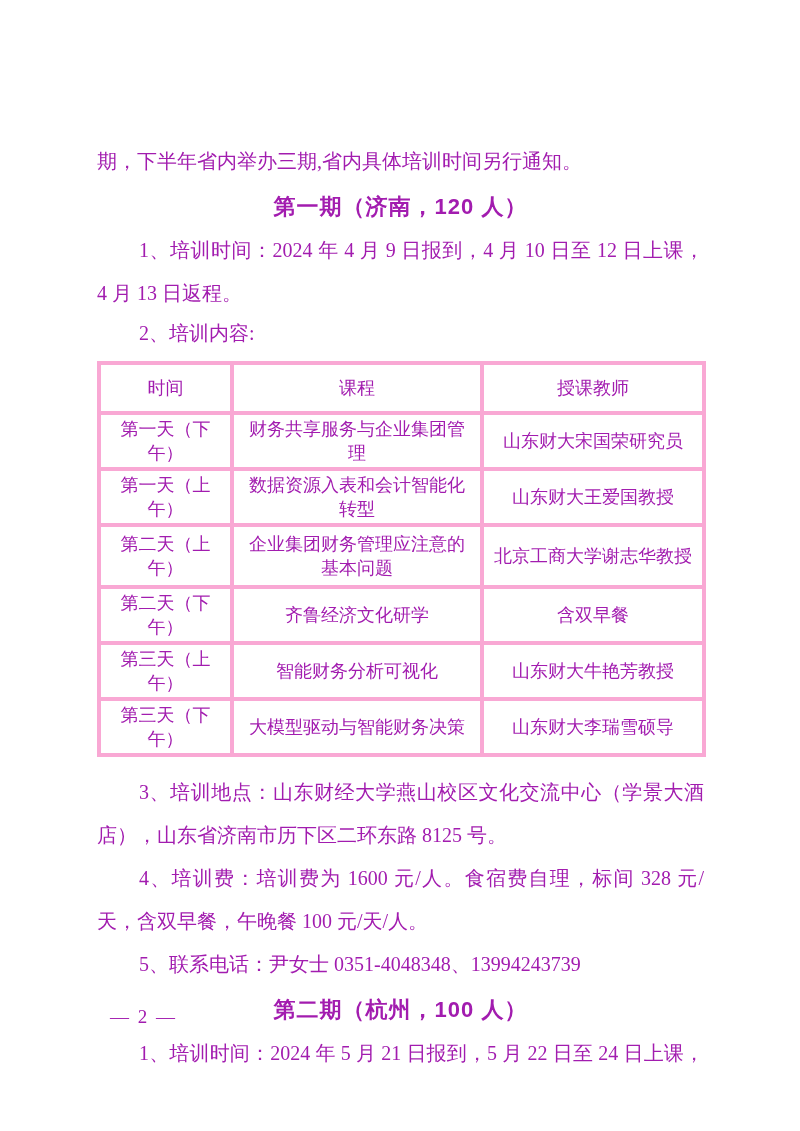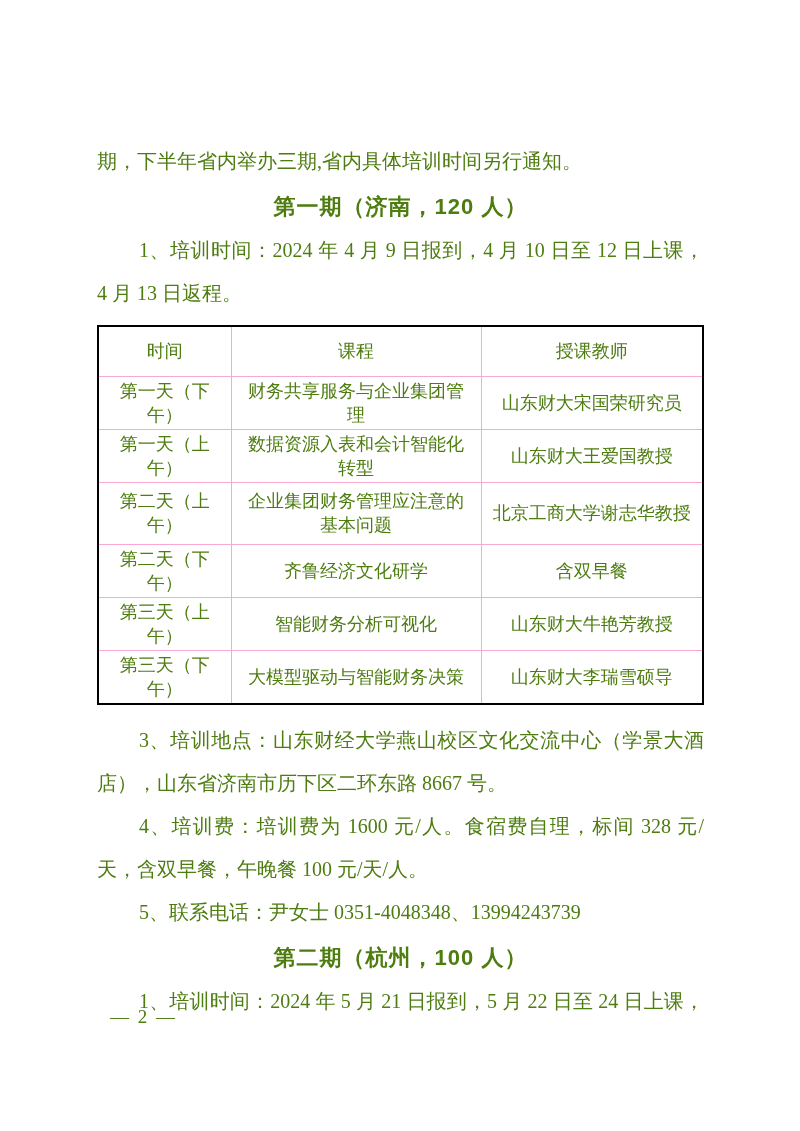--- a/index.html
+++ b/index.html
@@ -1,21 +1,21 @@
 <!DOCTYPE html>
 <html><head>
 <meta charset="utf-8">
 <style>
   * { margin:0; padding:0; box-sizing:border-box; }
   html,body { background:#ffffff; }
   .page {
     position:relative;
     width:800px; height:1131px;
     background:#ffffff;
-    color:#4d7c0f;
+    color:#a21caf;
     font-family:"Liberation Serif","DejaVu Serif",serif;
     overflow:hidden;
   }
   .content {
     position:absolute;
     left:97px; top:140px;
     width:607px;
   }
   .bodyline {
     font-size:20px;
@@ -40,21 +40,21 @@
   }
   table.schedule {
     width:605px;
     table-layout:fixed;
     border-collapse:collapse;
     border:2px solid #000000;
     margin-top:10px;
     font-size:18px;
   }
   table.schedule th, table.schedule td {
-    border:1px solid #f9a8d4;
+    border:4px solid #f9a8d4;
     text-align:center;
     vertical-align:middle;
     padding:2px 8px;
     font-weight:normal;
     line-height:24px;
   }
   table.schedule tr { height:51px; }
   table.schedule tr.hdr { height:50px; }
   table.schedule tr.tall { height:62px; }
   .after-table { margin-top:14px; }
@@ -72,20 +72,21 @@
 <div class="page">
   <div class="content">
 
     <div class="bodyline">期，下半年省内举办三期,省内具体培训时间另行通知。</div>
 
     <div class="doc-heading">第一期（济南，120 人）</div>
 
     <div class="bodyline stretch indent">1、培训时间：2024 年 4 月 9 日报到，4 月 10 日至 12 日上课，</div>
     <div class="bodyline">4 月 13 日返程。</div>
 
+    <div class="bodyline tight indent">2、培训内容:</div>
 
     <table class="schedule">
       <colgroup>
         <col style="width:133px">
         <col style="width:250px">
         <col style="width:222px">
       </colgroup>
       <tbody>
           <tr class="hdr">
         <th>时间</th>
@@ -119,21 +120,21 @@
       </tr>
       <tr>
         <td>第三天（下午）</td>
         <td>大模型驱动与智能财务决策</td>
         <td>山东财大李瑞雪硕导</td>
       </tr>
     </tbody>
       </table>
 
     <div class="bodyline stretch indent after-table">3、培训地点：山东财经大学燕山校区文化交流中心（学景大酒</div>
-    <div class="bodyline">店），山东省济南市历下区二环东路 8667 号。</div>
+    <div class="bodyline">店），山东省济南市历下区二环东路 8125 号。</div>
 
     <div class="bodyline stretch indent">4、培训费：培训费为 1600 元/人。食宿费自理，标间 328 元/</div>
     <div class="bodyline">天，含双早餐，午晚餐 100 元/天/人。</div>
 
     <div class="bodyline indent">5、联系电话：尹女士 0351-4048348、13994243739</div>
 
     <div class="doc-heading">第二期（杭州，100 人）</div>
 
     <div class="bodyline stretch indent">1、培训时间：2024 年 5 月 21 日报到，5 月 22 日至 24 日上课，</div>
 

